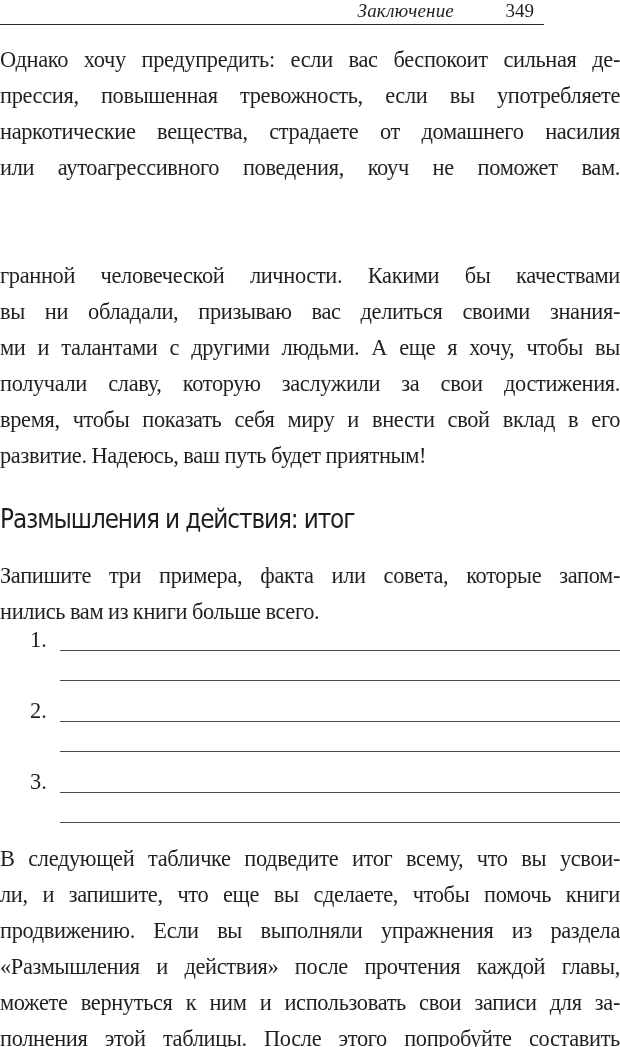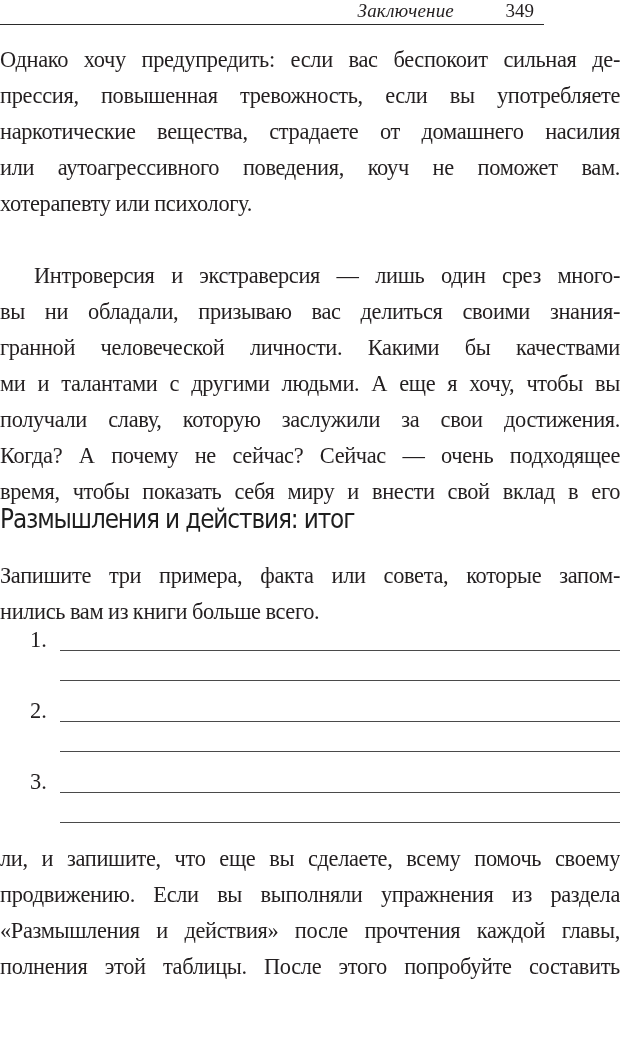--- a/index.html
+++ b/index.html
@@ -56,31 +56,29 @@
 <header class="running-head">
   <span class="chapter">Заключение</span>
   <span class="page-num">349</span>
 </header>
 
 <p class="para" style="top:42px;">
   <span class="ln">Однако хочу предупредить: если вас беспокоит сильная де-</span>
   <span class="ln">прессия, повышенная тревожность, если вы употребляете</span>
   <span class="ln">наркотические вещества, страдаете от домашнего насилия</span>
   <span class="ln">или аутоагрессивного поведения, коуч не поможет вам.</span>
-  <span class="ln last">хотерапевту или психологу.</span>
 </p>
 
 <p class="para" style="top:258px;">
-  <span class="ln indent">Интроверсия и экстраверсия — лишь один срез много-</span>
+  <span class="ln">гранной человеческой личности. Какими бы качествами</span>
   <span class="ln">вы ни обладали, призываю вас делиться своими знания-</span>
-  <span class="ln">гранной человеческой личности. Какими бы качествами</span>
   <span class="ln">ми и талантами с другими людьми. А еще я хочу, чтобы вы</span>
   <span class="ln">получали славу, которую заслужили за свои достижения.</span>
-  <span class="ln">Когда? А почему не сейчас? Сейчас — очень подходящее</span>
   <span class="ln">время, чтобы показать себя миру и внести свой вклад в его</span>
+  <span class="ln last">развитие. Надеюсь, ваш путь будет приятным!</span>
 </p>
 
 <h2 class="heading">Размышления и действия: итог</h2>
 
 <p class="para" style="top:558px;">
   <span class="ln">Запишите три примера, факта или совета, которые запом-</span>
   <span class="ln last">нились вам из книги больше всего.</span>
 </p>
 
 <div class="blank-list">
@@ -95,18 +93,20 @@
     <div class="rule second"></div>
   </div>
   <div class="blank-item">
     <span class="num">3.</span>
     <div class="rule first"></div>
     <div class="rule second"></div>
   </div>
 </div>
 
 <p class="para" style="top:841px;">
-  <span class="ln">ли, и запишите, что еще вы сделаете, всему помочь своему</span>
+  <span class="ln">В следующей табличке подведите итог всему, что вы усвои-</span>
+  <span class="ln">ли, и запишите, что еще вы сделаете, чтобы помочь книги</span>
   <span class="ln">продвижению. Если вы выполняли упражнения из раздела</span>
   <span class="ln">«Размышления и действия» после прочтения каждой главы,</span>
+  <span class="ln">можете вернуться к ним и использовать свои записи для за-</span>
   <span class="ln">полнения этой таблицы. После этого попробуйте составить</span>
 
 </p>
 
 </body></html>

